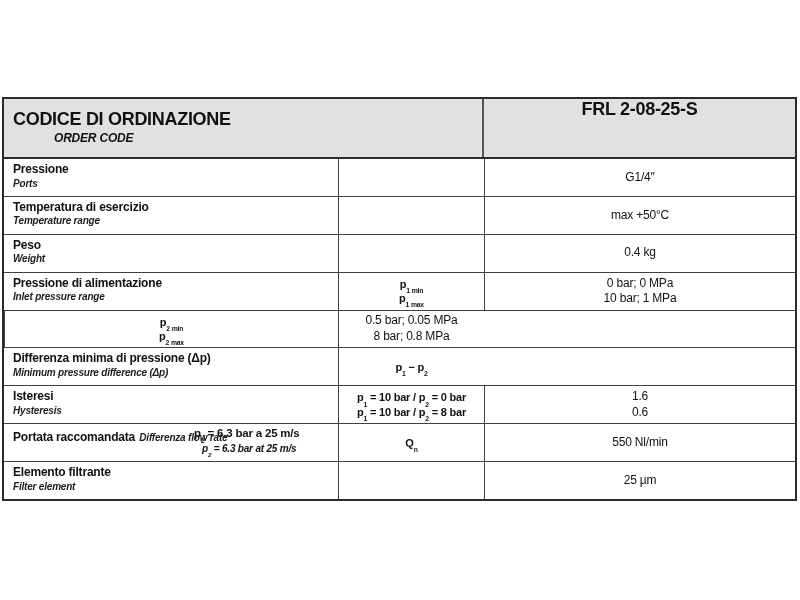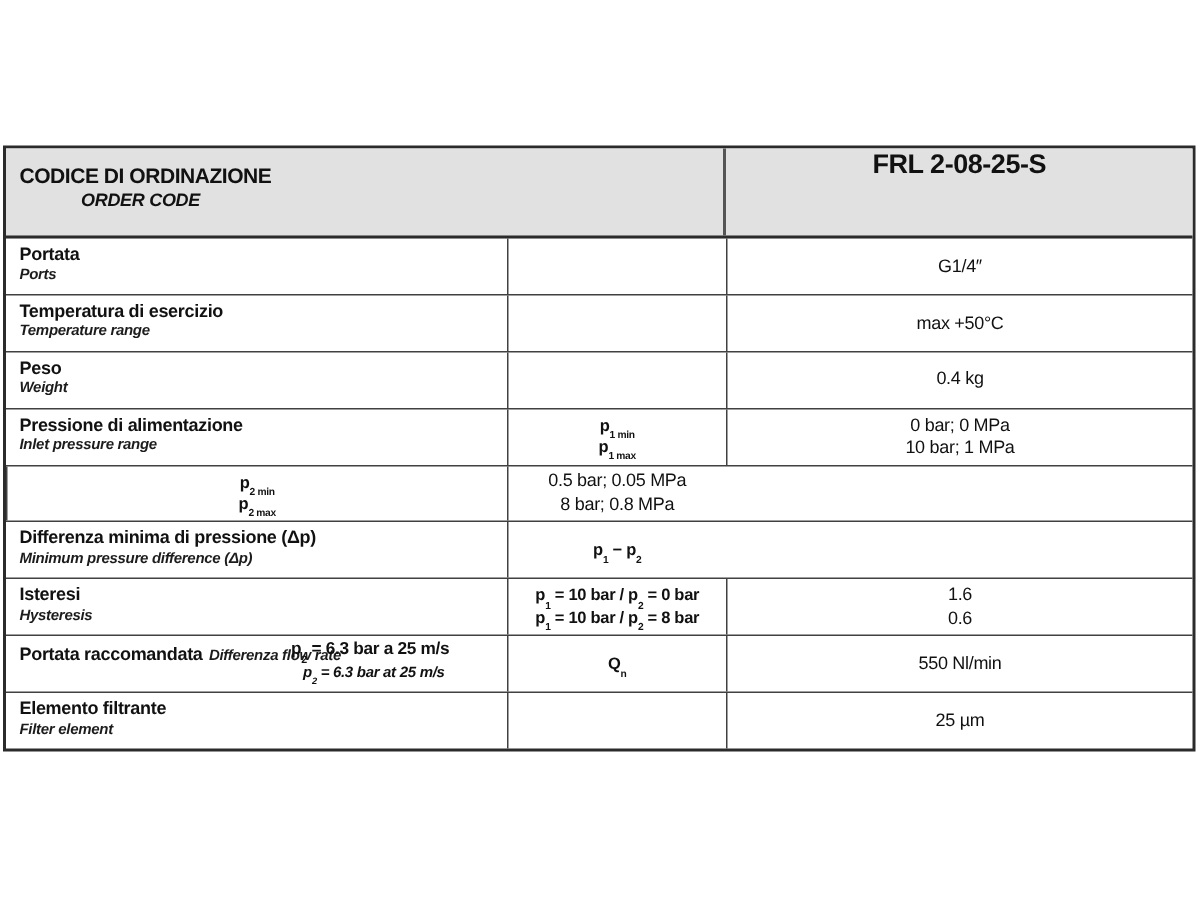--- a/index.html
+++ b/index.html
@@ -15,21 +15,21 @@
     letter-spacing:-0.2px;
   }
 
   
   .hdr {
     display:grid; grid-template-columns:480px 1fr;
     height:60px; flex:0 0 60px;
     background:#e1e1e1; border-bottom:2px solid #2b2b2b;
   }
   .hdr-left { padding:10px 0 0 9px; border-right:2px solid #555; }
-  .hdr-title { font-size:14px; font-weight:700; letter-spacing:-0.3px; }
+  .hdr-title { font-size:18px; font-weight:700; letter-spacing:-0.3px; }
   .hdr-sub   { font-size:12px; font-weight:700; font-style:italic; margin-top:1px;margin-left:41px; }
   .hdr-right { display:flex; align-items:flex-start; justify-content:center; }
   .hdr-code  { font-size:18px; font-weight:700; letter-spacing:-0.3px; }
 
   
   .row {
     flex:1 1 0; display:grid; grid-template-columns:334px 146px 1fr;
     border-bottom:1.5px solid #414141; min-height:0;
   }
   .row:last-child { border-bottom:none; }
@@ -70,21 +70,21 @@
         <div class="hdr-title">CODICE DI ORDINAZIONE</div>
         <div class="hdr-sub">ORDER CODE</div>
       </div>
       <div class="hdr-right">
         <div class="hdr-code">FRL 2-08-25-S</div>
       </div>
     </div>
 
     <div class="row">
       <div class="c-label">
-        <div class="lbl-it">Portata</div>
+        <div class="lbl-it">Pressione</div>
         <div class="lbl-en">Ports</div>
       </div>
       <div class="c-param"></div>
       <div class="c-value">
         <div>G1/4″</div>
       </div>
     </div>
 
     <div class="row">
       <div class="c-label">

